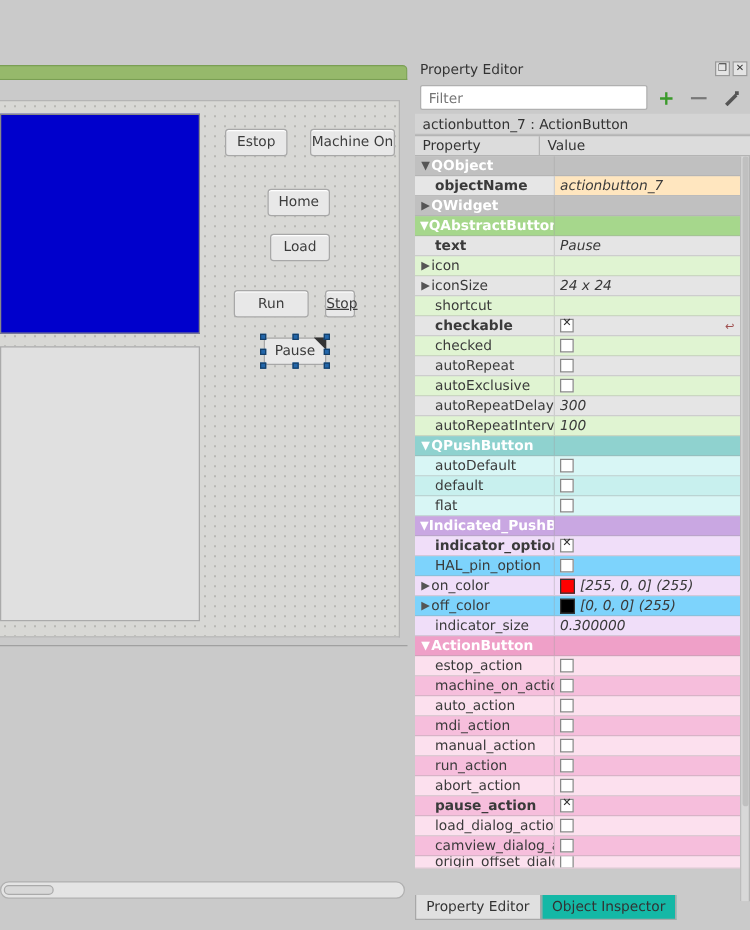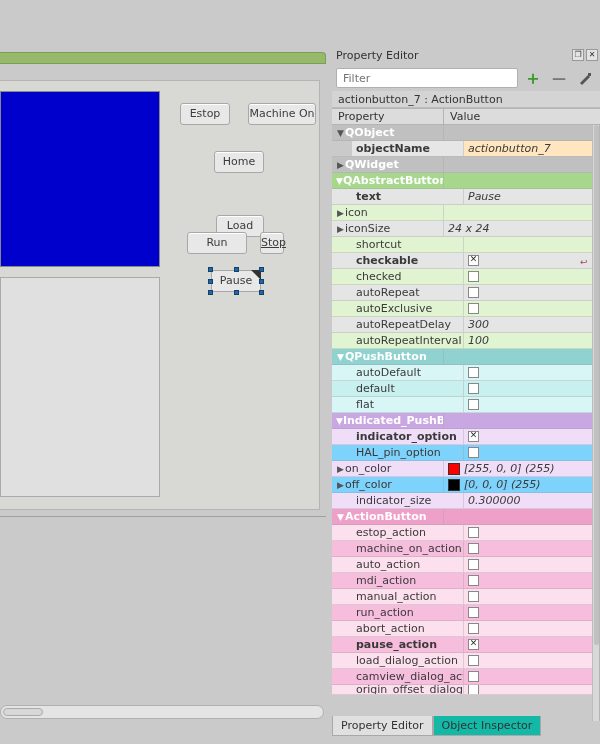--- a/index.html
+++ b/index.html
@@ -27,33 +27,33 @@
   
   .prop-pane { position:absolute; left:332px; top:47px; width:268px; height:676px; background:#cacaca; }
   .pp-title { height:18px; line-height:18px; padding:0 4px; font-size:11px; color:#333; position:relative; }
   .pp-title .winbtn { position:absolute; top:2px; width:12px; height:12px; border:1px solid #999; background:#e4e4e4; font-size:8px; line-height:10px; text-align:center; }
   .pp-toolbar { height:26px; padding:3px 4px; display:flex; align-items:center; gap:4px;justify-content:space-between; }
   .filter-in { flex:1; height:20px; border:1px solid #b0b0b0; background:#fff; color:#888; padding:0 6px; border-radius:2px; min-width:0; }
   .tb-icon { width:22px; height:20px; display:flex; align-items:center; justify-content:center; font-size:14px; }
   .obj-line { height:17px; line-height:17px; padding:0 6px; background:#d4d4d4; border-bottom:1px solid #bcbcbc; color:#333; }
   .grid-head { display:flex; height:17px; background:#dcdcdc; border:1px solid #b4b4b4; border-left:none; border-right:none; }
   .gh-cell { padding:0 6px; line-height:15px; color:#333; }
-  .gh-prop { width:112px; border-right:1px solid #b4b4b4; }
+  .gh-prop { width:100px; border-right:1px solid #b4b4b4; }
   .gh-val  { flex:1; }
 
   .prop-scroll { height:596px; overflow:hidden; position:relative; border-right:1px solid #b4b4b4; }
   .prop-list { position:absolute; left:0; right:7px; top:0; }
   .vscroll { position:absolute; right:0; top:0; width:7px; height:100%; background:#d8d8d8; border-left:1px solid #bcbcbc; }
   .vthumb { position:absolute; left:1px; width:5px; top:0; height:520px; background:#c0c0c0; border-radius:3px; }
 
   .row { display:flex; height:16px; line-height:16px; border-bottom:1px solid rgba(160,160,160,.35); }
   .cell-p { width:112px; border-right:1px solid rgba(160,160,160,.35); padding-left:4px; display:flex; align-items:center; overflow:hidden; }
   .cell-v { flex:1; padding-left:4px; display:flex; align-items:center; overflow:hidden; position:relative;font-style:italic; }
   .cell-v .reset { position:absolute; right:2px; top:1px; width:10px; height:12px; font-size:9px; color:#a05050; }
-  .indent1 { padding-left:4px;margin-left:20px; }
+  .indent1 { padding-left:16px; }
   .bold { font-weight:bold; }
   .tri  { display:inline-block; width:9px; text-align:center; color:#555; font-size:9px; margin-right:0px; }
   .chk { display:inline-block; width:11px; height:11px; border:1px solid #888; background:#fff; }
   .chk-x { background:#fff; text-align:center; line-height:7px; font-size:9px; color:#333; }
   .swatch { display:inline-block; width:12px; height:12px; border:1px solid #333; margin-right:4px; vertical-align:middle; }
 
   
   .bg-hdr-gray   { background:#c0c0c0; color:#fff; }
   .bg-hdr-gray .cell-p, .bg-hdr-gray .cell-v { color:#fff; }
   .bg-name-row   .cell-p{ background:#e6e6e6;} .bg-name-row .cell-v{ background:#ffe6bf; }
@@ -80,21 +80,21 @@
 <div class="panel-header"></div>
 
 <div class="design-frame">
   <div class="design-inner">
     <div class="blue-box"></div>
     <div class="gray-box"></div>
 
     <div class="pbtn" style="left:180px; top:22px; width:50px;">Estop</div>
     <div class="pbtn" style="left:248px; top:22px; width:68px;">Machine On</div>
     <div class="pbtn" style="left:214px; top:70px; width:50px;">Home</div>
-    <div class="pbtn" style="left:216px; top:106px; width:48px;margin-top:28px;">Load</div>
+    <div class="pbtn" style="left:216px; top:106px; width:48px;">Load</div>
     <div class="pbtn" style="left:187px; top:151px; width:60px;">Run</div>
     <div class="pbtn" style="left:260px; top:151px; width:24px;text-decoration:underline;">Stop</div>
 
     <div class="selected-btn" style="left:211px; top:189px;">
       <span>Pause</span>
       <span class="sel-dog"></span>
       <span class="sel-handle" style="left:-4px;  top:-4px;"></span>
       <span class="sel-handle" style="left:22px;  top:-4px;"></span>
       <span class="sel-handle" style="right:-4px; top:-4px;"></span>
       <span class="sel-handle" style="left:-4px;  top:8px;"></span>

